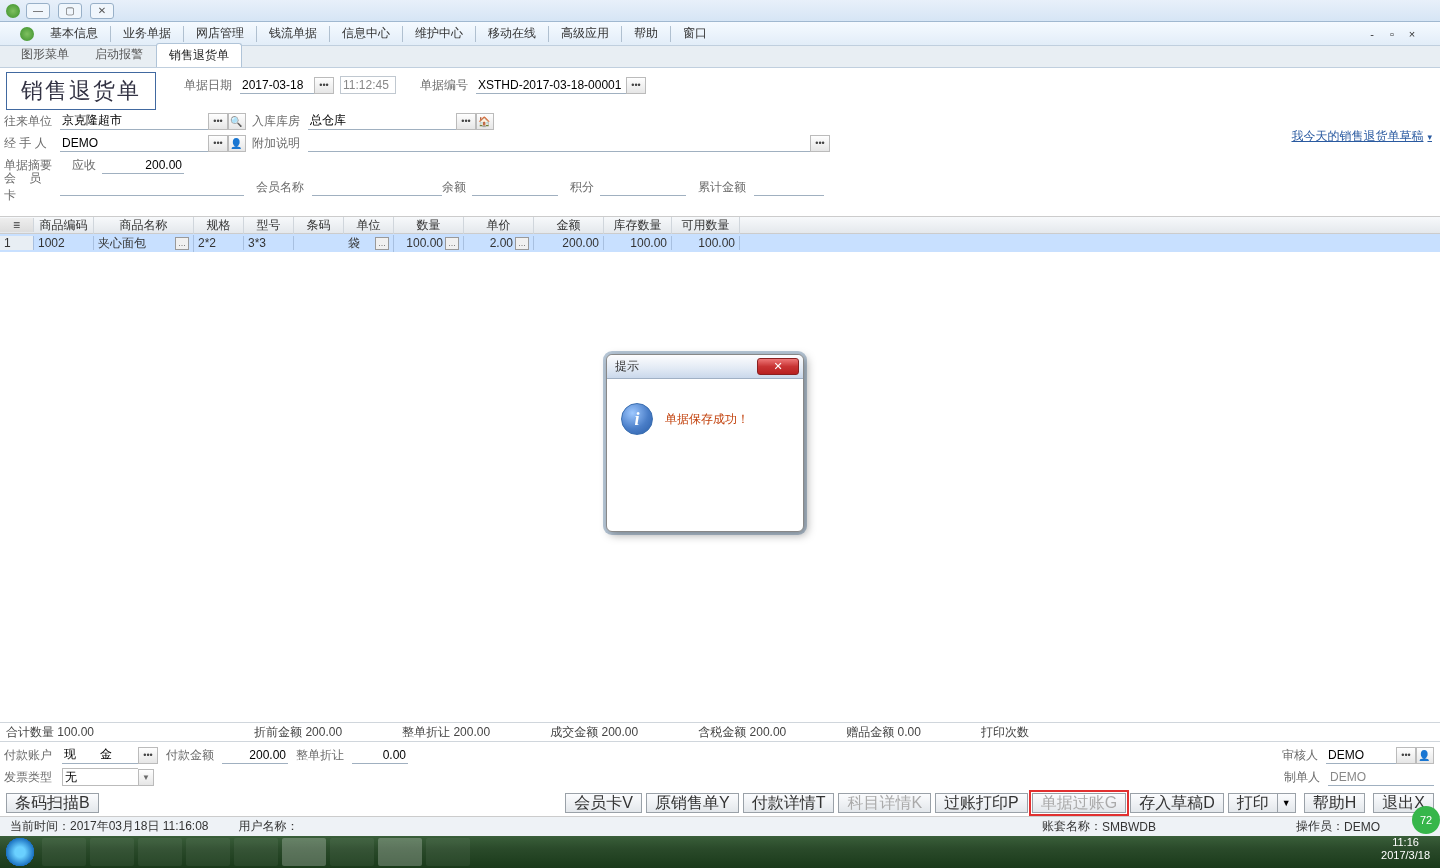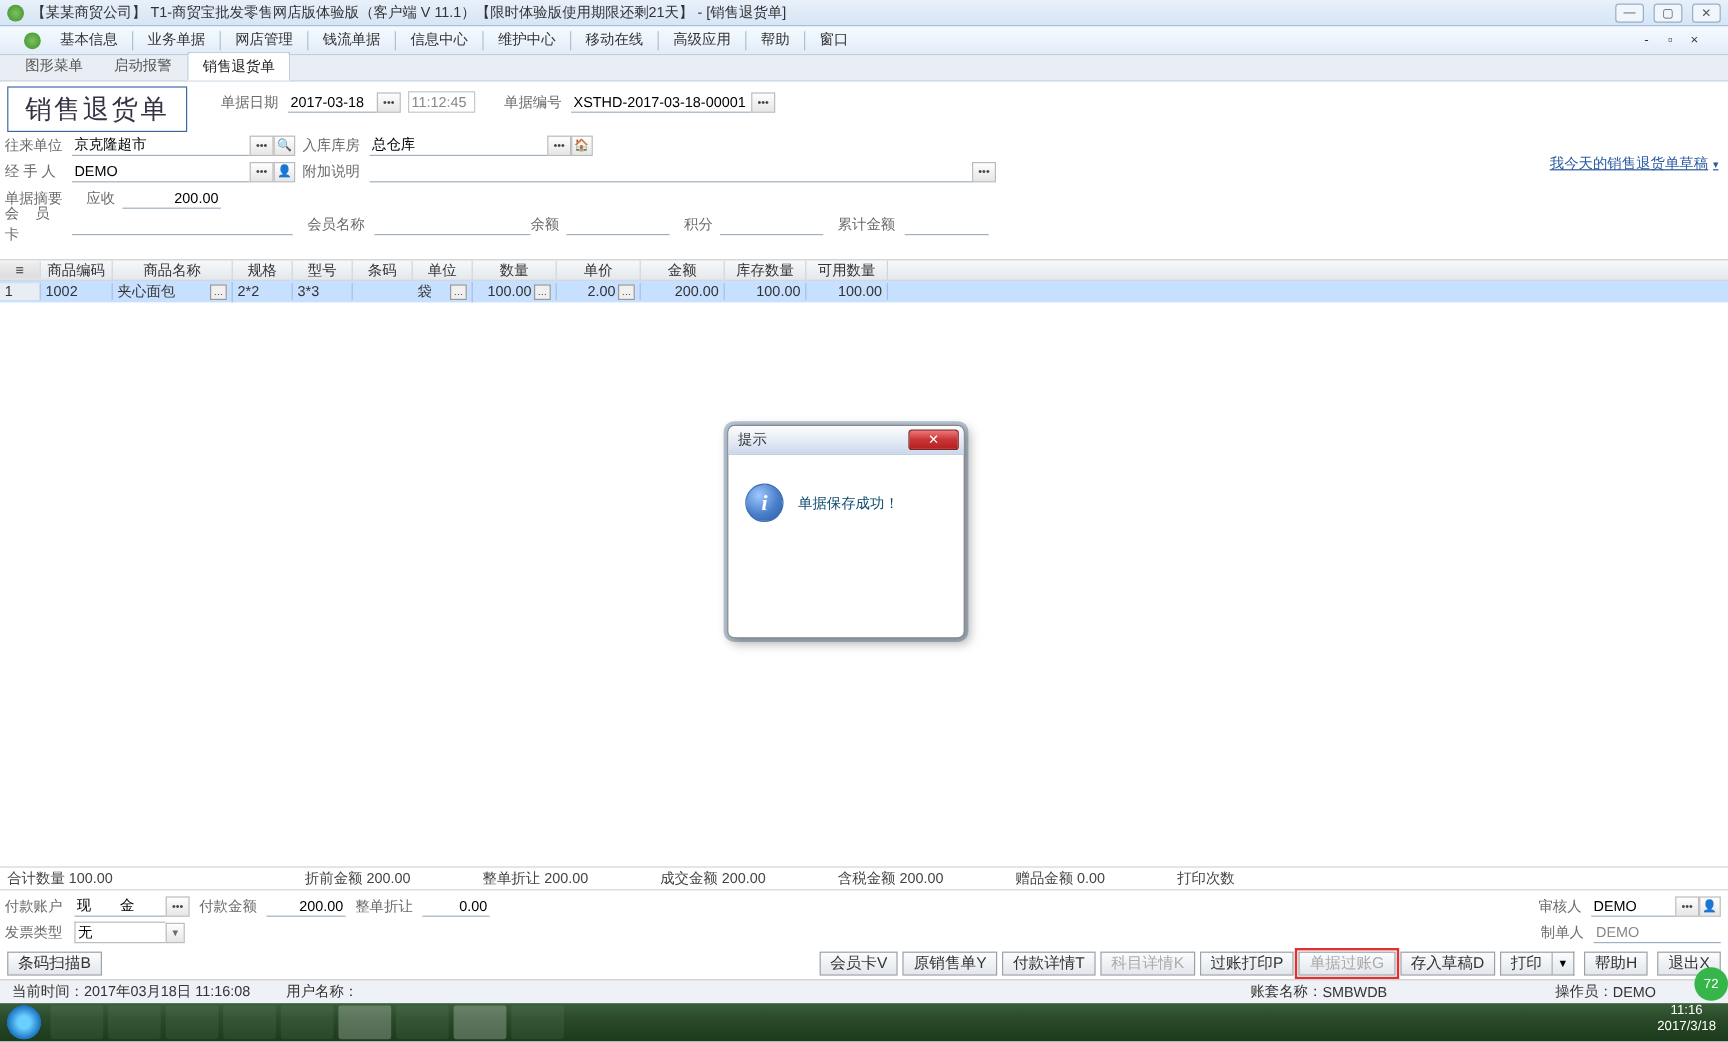--- a/index.html
+++ b/index.html
@@ -55,21 +55,21 @@
   .summary-bar .sitem { white-space:nowrap; }
   
   
   .pay-area { position: absolute; left:4px; right:4px; top: 676px; color:#6b6b6b; }
   .pay-area .frow { height: 22px; }
   .right-roles { position:absolute; right:6px; top:676px; color:#6b6b6b;}
   .right-roles .frow { height:22px; justify-content:flex-end; }
   
   
   .btn-bar { position: absolute; left:0; right:0; top: 722px; height: 26px; display:flex; align-items:center; padding: 0 6px; background:#fff; }
-  .small-btn { height: 20px; border:1px solid #9aa1a8; background:linear-gradient(#fbfcfe,#e3e7eb); padding: 0 8px; font-size:13px; color:#333; display:inline-flex; align-items:center; }
+  .small-btn { height: 20px; border:1px solid #9aa1a8; background:linear-gradient(#fbfcfe,#e3e7eb); padding: 0 8px; font-size:16px; color:#333; display:inline-flex; align-items:center; }
   .small-btn.disabled { color:#aaa; }
   .small-btn.hlred { outline: 2px solid #e13030; outline-offset: 1px; color:#aaa;}
   .caret-btn { width:18px; height:20px; border:1px solid #9aa1a8; background:linear-gradient(#fbfcfe,#e3e7eb); display:inline-flex; align-items:center; justify-content:center; font-size:9px; border-left:none;}
   
   
   .status-bar { position:absolute; left:0; right:0; top: 748px; height: 20px; border-top:1px solid #ccc; background:#eef2f6; display:flex; align-items:center; font-size:12px; color:#333; padding: 0 10px; }
   
   
   .taskbar { position:absolute; left:0; right:0; bottom:0; height: 32px; background: linear-gradient(#3a5f3a, #2a4a2a 40%, #1a3a1a); display:flex; align-items:flex-start; }
   .start-orb { width:40px; height:32px; background: radial-gradient(circle at 50% 50%, #6ad0ff 20%, #1a70c0 55%, transparent 56%); }
@@ -77,32 +77,31 @@
   .task-pin.active { background: rgba(255,255,255,0.24); }
   .tray-time { margin-left:auto; color:#fff; text-align:center; padding:0 10px; font-size:11px; line-height:13px;}
   .green-bubble { position:absolute; right:0; bottom:34px; width:28px; height:28px; border-radius:50%; background:#36b64a; color:#fff; display:flex; align-items:center; justify-content:center; font-size:11px; overflow:hidden;}
 
   
   .dialog-overlay { position:absolute; left:606px; top:354px; width:198px; height:178px; background:#fff; border:1px solid #888; box-shadow: 3px 3px 10px rgba(0,0,0,0.35), 0 0 0 3px #b8c8d8; border-radius:6px;}
   .dlg-title { height:24px; background:linear-gradient(#fdfdfe,#e1e9f4 60%, #cad8eb); border-bottom:1px solid #a0b0c4; border-radius:6px 6px 0 0; display:flex; align-items:center; padding-left:8px; font-size:12px; color:#333;}
   .dlg-close { margin-left:auto; width:42px; height:17px; margin-right:4px; border-radius:3px; background:linear-gradient(#e77,#c83434 50%,#b82020); border:1px solid #8a2020; color:#fff; display:flex; align-items:center; justify-content:center; font-size:11px;}
   .dlg-body { padding: 24px 14px; display:flex; align-items:center; gap:12px;}
   .info-icon { width:32px; height:32px; border-radius:50%; background: radial-gradient(circle at 35% 30%, #9ec8ff, #4a7ec8 55%, #2a5ea8); display:flex; align-items:center; justify-content:center; color:#fff; font-family: Georgia, serif; font-style: italic; font-weight:bold; font-size:18px; border:1px solid #3a6eb0;}
-  .dlg-msg { font-size:12px; color:#0c4a6e;}
+  .dlg-msg { font-size:12px; color:#c2410c;}
   .dlg-btns { display:flex; justify-content:flex-end; padding: 0 14px 12px;}
   .dlg-ok { width:78px; height:22px; border:1px solid #7a8aa0; background:linear-gradient(#fefefe,#e4e9ef); font-size:12px; outline:1px dotted #666; outline-offset:-4px;}
   
   .combo-caret { width:16px; height:17px; border:1px solid #bbb; background:linear-gradient(#fefefe,#e6e6e6); display:inline-flex; align-items:center; justify-content:center; font-size:8px;}
 </style>
 </head>
 <body>
 
 <div class="title-bar">
   <div class="app-icon"></div>
-  <div class="title-text">【某某商贸公司】 T1-商贸宝批发零售网店版体验版（客户端 V 11.1）【限时体验版使用期限还剩21天】 - [销售退货单]</div>
   <div class="win-btns">
     <div class="win-btn">—</div>
     <div class="win-btn">▢</div>
     <div class="win-btn">✕</div>
   </div>
 </div>
 
 <div class="menu-bar">
   <div class="app-icon"></div>
   <span class="menu-item">基本信息</span>

